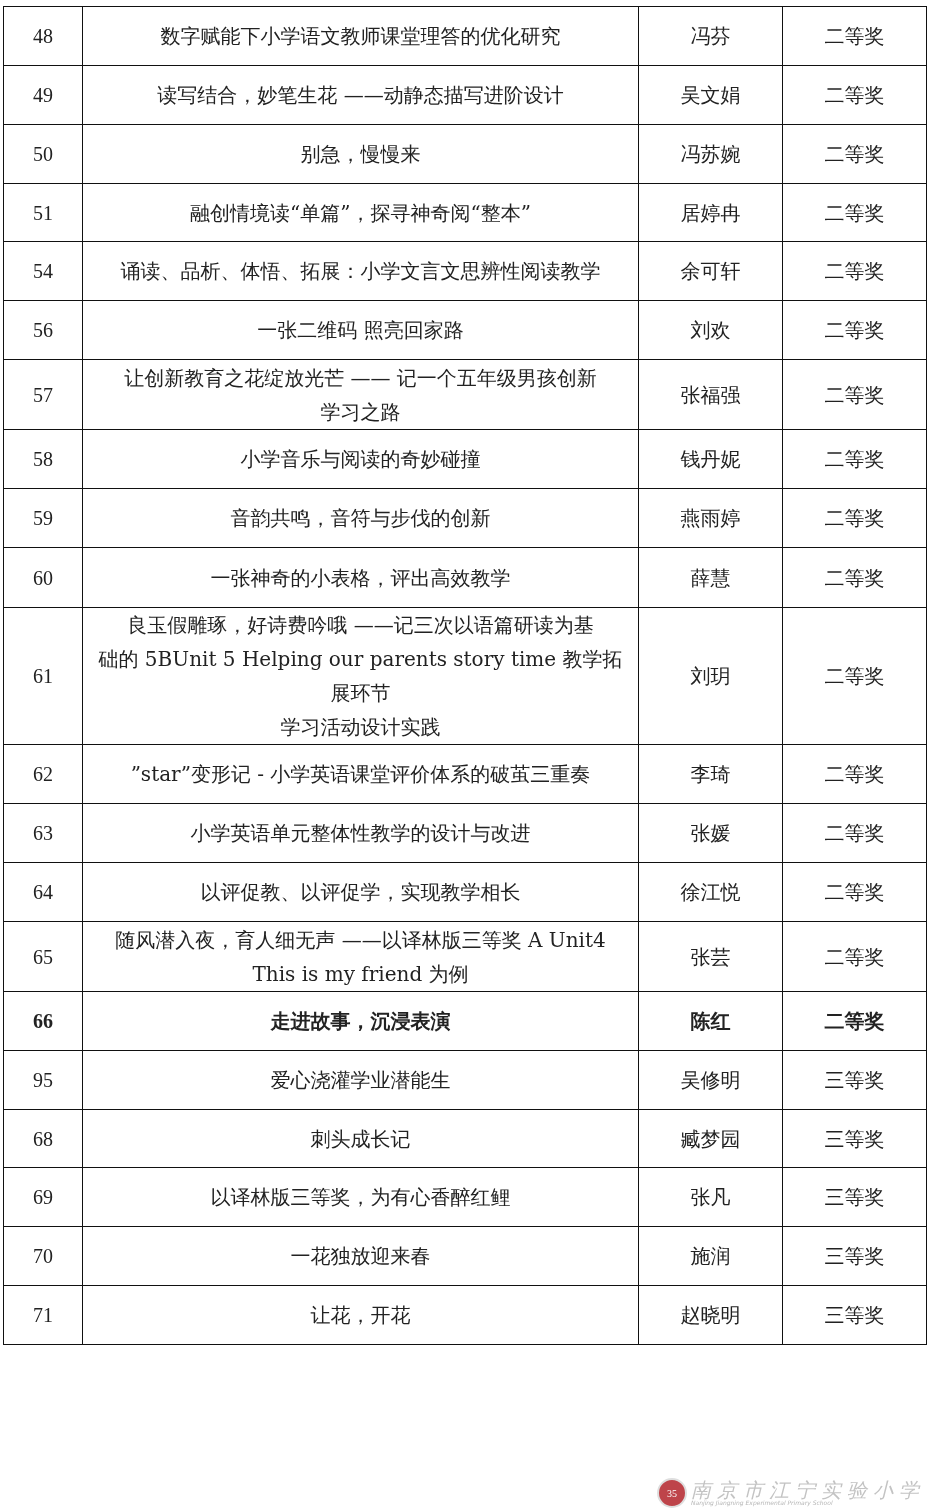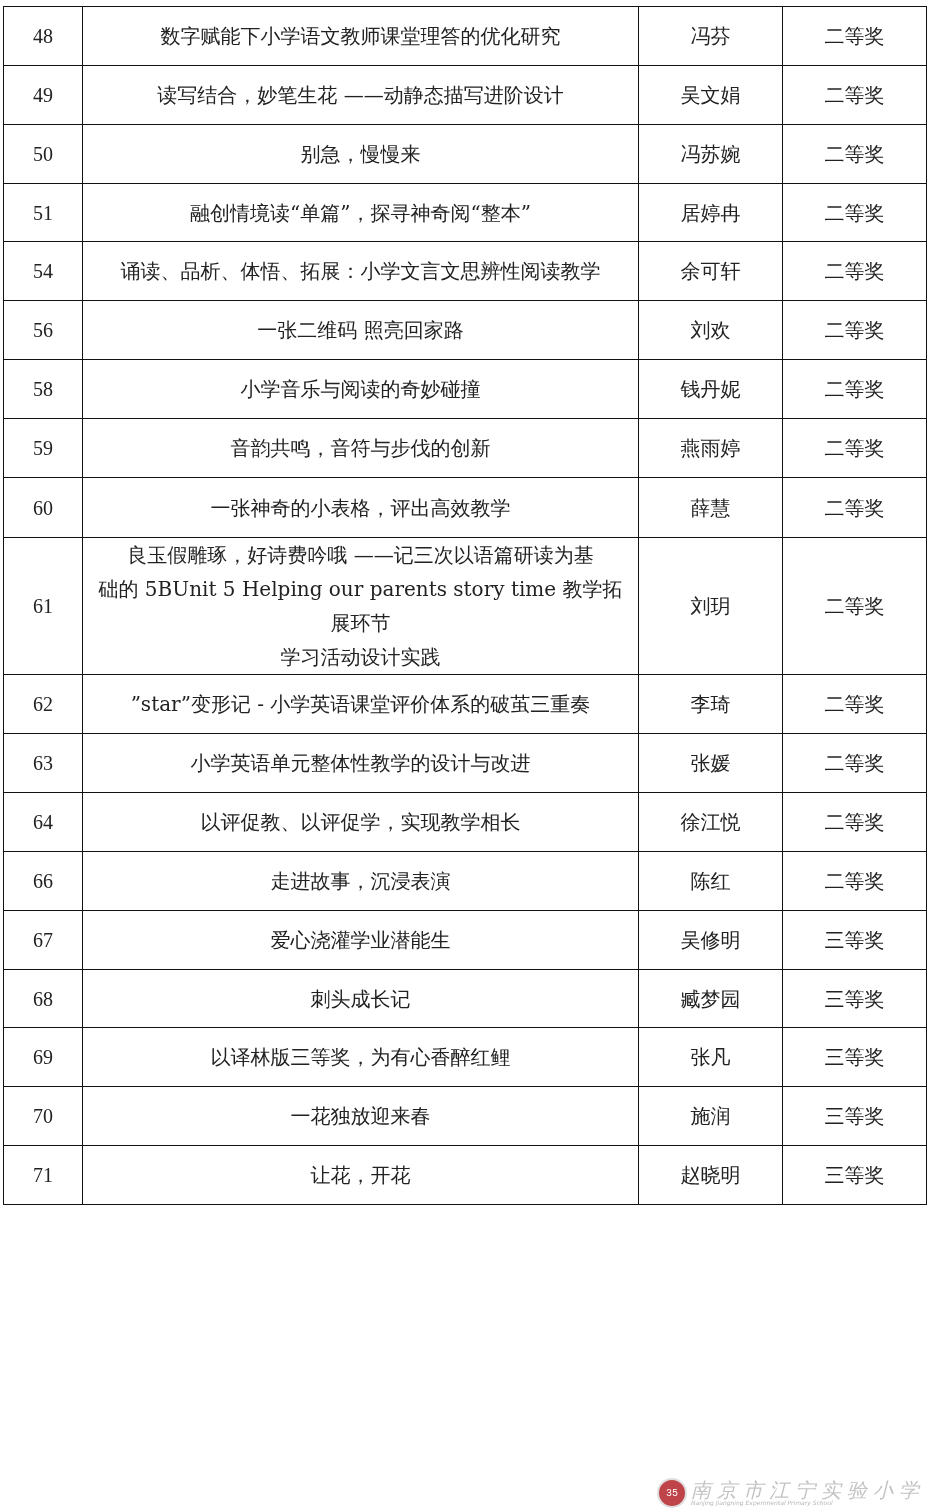--- a/index.html
+++ b/index.html
@@ -6,21 +6,21 @@
     body { width: 927px; height: 1510px; position: relative; overflow: hidden;
            font-family: "DejaVu Serif", "Liberation Serif", serif; color: #222; }
     table.awards { position: absolute; left: 3px; top: 6px; border-collapse: collapse; table-layout: fixed; width: 923px; }
     table.awards td { border: 1.5px solid #111; text-align: center; vertical-align: middle; padding: 0 6px; font-size: 20px; line-height: 34px; box-sizing: border-box; }
     td.num { width: 79px; font-family: "Liberation Serif", serif; font-size: 21px; }
     td.title { width: 556px; }
     td.author { width: 144px; }
     td.prize { width: 144px; }
     .title span { display: block; }
     .watermark { position: absolute; right: 2px; bottom: 2px; display: flex; align-items: center; gap: 4px; opacity: 0.85; }
-    .wm-logo { width: 26px; height: 26px; border-radius: 50%; background: #b3242b; border: 2px solid #d9d9d9; color: #fff; font-size: 10px; display: flex; align-items: center; justify-content: center; font-family: Liberation Mono, monospace; }
+    .wm-logo { width: 26px; height: 26px; border-radius: 50%; background: #b3242b; border: 2px solid #d9d9d9; color: #fff; font-size: 10px; display: flex; align-items: center; justify-content: center; font-family: Liberation Serif, serif; }
     .wm-text { display: flex; flex-direction: column; line-height: 1; }
     .wm-cn { font-size: 20px; color: #b9b9b9; letter-spacing: 6px; font-style: italic; }
     .wm-en { font-size: 6px; color: #a9a9a9; font-family: "DejaVu Sans", sans-serif; font-style: italic; }
   </style>
 </head>
 <body>
 
 <table class="awards">
   <tbody id="rows">
       <tr style="height: 59px;">
@@ -64,20 +64,29 @@
         <td class="prize">二等奖</td>
       </tr>
       <tr style="height: 59px;">
         <td class="num">56</td>
         <td class="title">
           <span>一张二维码 照亮回家路</span>
         </td>
         <td class="author">刘欢</td>
         <td class="prize">二等奖</td>
       </tr>
+      <tr style="height: 70px;">
+        <td class="num">57</td>
+        <td class="title">
+          <span>让创新教育之花绽放光芒 —— 记一个五年级男孩创新</span>
+          <span>学习之路</span>
+        </td>
+        <td class="author">张福强</td>
+        <td class="prize">二等奖</td>
+      </tr>
       <tr style="height: 59px;">
         <td class="num">58</td>
         <td class="title">
           <span>小学音乐与阅读的奇妙碰撞</span>
         </td>
         <td class="author">钱丹妮</td>
         <td class="prize">二等奖</td>
       </tr>
       <tr style="height: 59px;">
         <td class="num">59</td>
@@ -122,30 +131,39 @@
         <td class="prize">二等奖</td>
       </tr>
       <tr style="height: 59px;">
         <td class="num">64</td>
         <td class="title">
           <span>以评促教、以评促学，实现教学相长</span>
         </td>
         <td class="author">徐江悦</td>
         <td class="prize">二等奖</td>
       </tr>
-      <tr style="height: 59px;">
+      <tr style="height: 70px;">
+        <td class="num">65</td>
+        <td class="title">
+          <span>随风潜入夜，育人细无声 ——以译林版三等奖 A Unit4</span>
+          <span>This is my friend 为例</span>
+        </td>
+        <td class="author">张芸</td>
+        <td class="prize">二等奖</td>
+      </tr>
+      <tr style="height: 59px; font-weight: bold;">
         <td class="num">66</td>
         <td class="title">
           <span>走进故事，沉浸表演</span>
         </td>
         <td class="author">陈红</td>
         <td class="prize">二等奖</td>
       </tr>
       <tr style="height: 59px;">
-        <td class="num">67</td>
+        <td class="num">95</td>
         <td class="title">
           <span>爱心浇灌学业潜能生</span>
         </td>
         <td class="author">吴修明</td>
         <td class="prize">三等奖</td>
       </tr>
       <tr style="height: 58px;">
         <td class="num">68</td>
         <td class="title">
           <span>刺头成长记</span>

